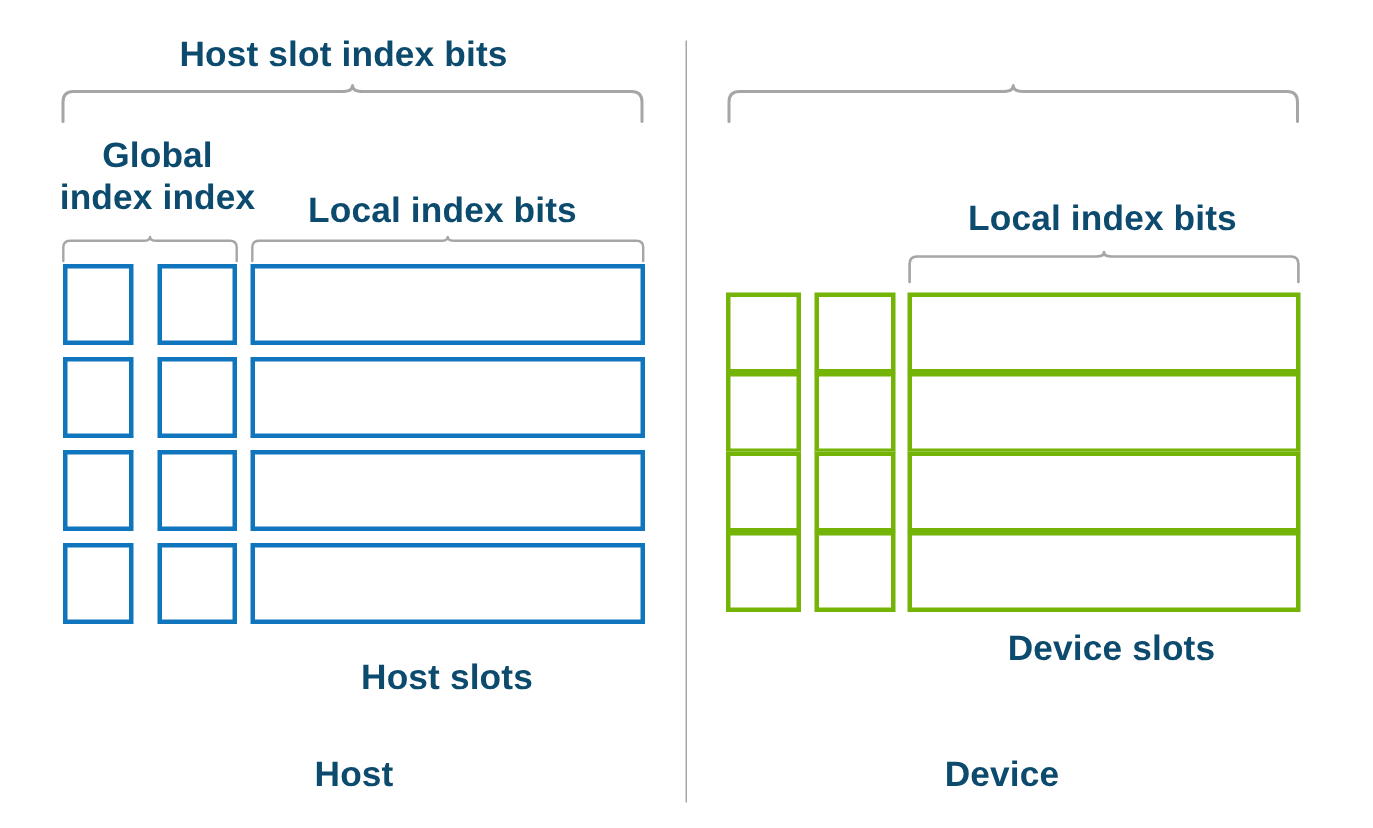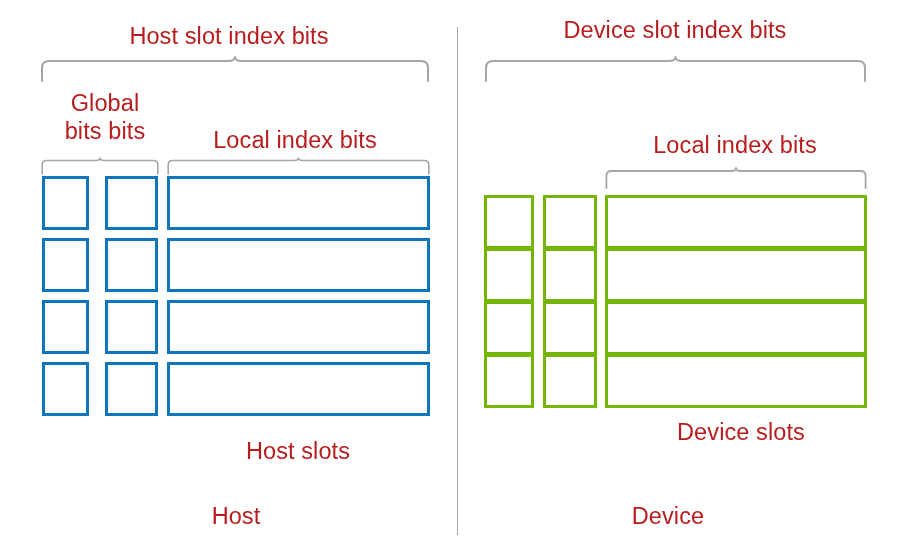--- a/index.html
+++ b/index.html
@@ -16,23 +16,23 @@
     position: relative;
     width: 915px;
     height: 552px;
     background: #ffffff;
     overflow: hidden;
   }
   .lbl {
     position: absolute;
     text-align: center;
     line-height: 1.18;
-    color: #b91c1c;
+    color: #0c4a6e;
     white-space: pre-line;
-    font-weight: 400;
+    font-weight: 700;
     letter-spacing: 0.1px;
   }
   .t24 { font-size: 23.5px; }
 
   
   .divider {
     position: absolute;
     background: #a6a6a6;
     width: 1px;
   }
@@ -61,21 +61,21 @@
 
   <div class="lbl t24" style="left:79px; top:23px; width:300px;">Host slot index bits</div>
 
   <div class="brace" style="left:40px; top:57px; width:390px; height:24px;">
     <svg width="390" height="24" viewBox="0 0 390 24">
       <path d="M2,24 L2,11 Q2,4 9,4 L188,4 Q195,4 195,0 Q195,4 202,4 L381,4 Q388,4 388,11 L388,24" fill="none" stroke="#a6a6a6" stroke-width="2" stroke-linecap="round" stroke-linejoin="round"></path>
     </svg>
   </div>
 
   <div class="lbl t24" style="left:20px; top:90px; width:170px;">Global
-bits bits</div>
+index index</div>
 
   <div class="lbl t24" style="left:185px; top:127px; width:220px;">Local index bits</div>
 
   <div class="brace" style="left:41px; top:158px; width:118px; height:16px;">
     <svg width="118" height="16" viewBox="0 0 118 16">
       <path d="M1.2,16 L1.2,7 Q1.2,2.5 5.7,2.5 L54.5,2.5 Q59,2.5 59,0 Q59,2.5 63.5,2.5 L112.3,2.5 Q116.8,2.5 116.8,7 L116.8,16" fill="none" stroke="#a6a6a6" stroke-width="1.6" stroke-linecap="round" stroke-linejoin="round"></path>
     </svg>
   </div>
 
   <div class="brace" style="left:167px; top:158px; width:263px; height:16px;">
@@ -97,21 +97,20 @@
   <div class="cell host" style="left:167px; top:300px; width:263px; height:54px;"></div>
 
   <div class="cell host" style="left:42px; top:362px; width:47px; height:54px;"></div>
   <div class="cell host" style="left:105px; top:362px; width:53px; height:54px;"></div>
   <div class="cell host" style="left:167px; top:362px; width:263px; height:54px;"></div>
 
   <div class="lbl t24" style="left:156px; top:503px; width:160px;">Host</div>
 
   <div class="lbl t24" style="left:198px; top:438px; width:200px;">Host slots</div>
 
-  <div class="lbl t24" style="left:500px; top:17px; width:350px;">Device slot index bits</div>
 
   <div class="brace" style="left:484px; top:57px; width:383px; height:24px;">
     <svg width="383" height="24" viewBox="0 0 383 24">
       <path d="M2,24 L2,11 Q2,4 9,4 L184.5,4 Q191.5,4 191.5,0 Q191.5,4 198.5,4 L374,4 Q381,4 381,11 L381,24" fill="none" stroke="#a6a6a6" stroke-width="2" stroke-linecap="round" stroke-linejoin="round"></path>
     </svg>
   </div>
 
   <div class="lbl t24" style="left:625px; top:132px; width:220px;">Local index bits</div>
 
   <div class="brace" style="left:605px; top:168px; width:262px; height:20px;">

